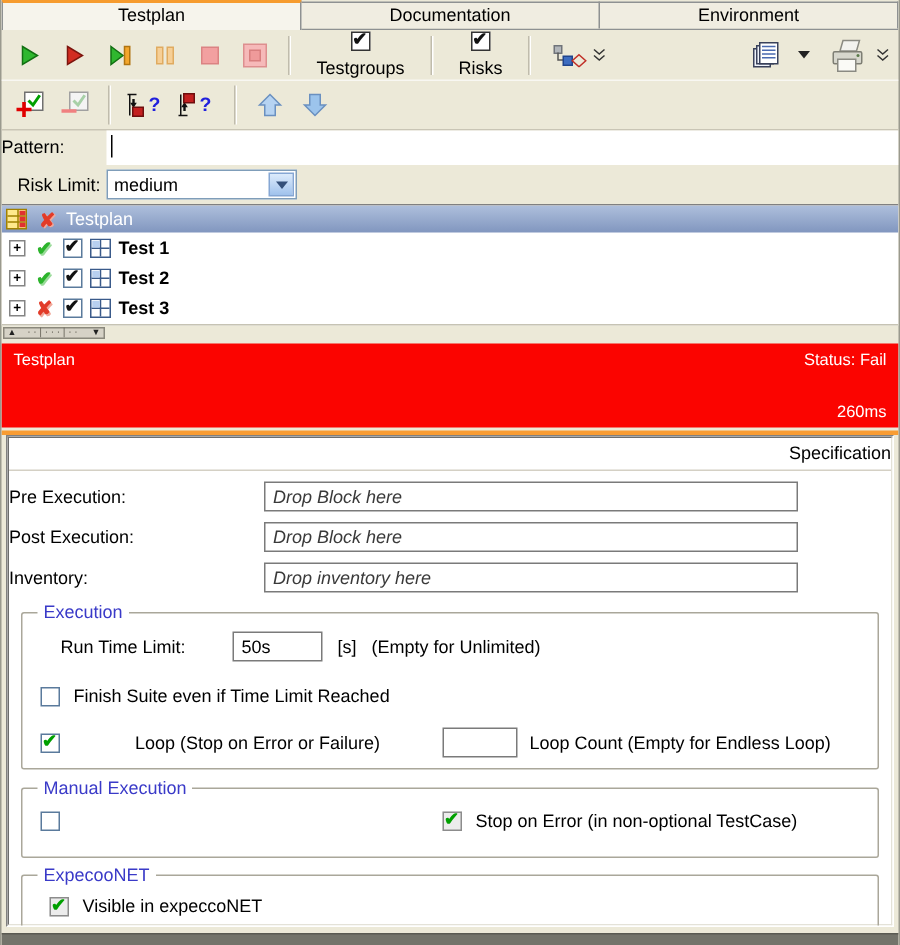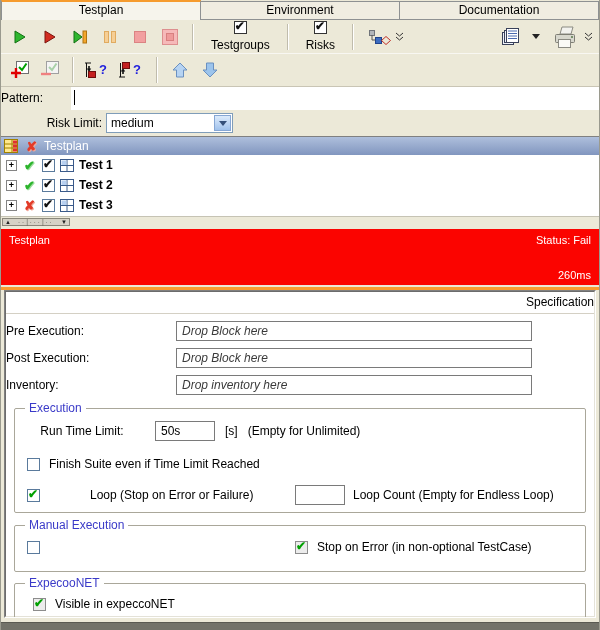--- a/index.html
+++ b/index.html
@@ -42,21 +42,21 @@
   .cb.plain { border-color: #333; }
   .cb.checked-black::after { content: "✔"; position: absolute; left: 0px; top: -3px; font-size: 12px; color: #111; font-weight: bold; }
   .cb.checked-green::after { content: "✔"; position: absolute; left: 0px; top: -3px; font-size: 12px; color: #00a000; font-weight: bold; }
   
   .patternRow { height: 23px; display: flex; align-items: stretch; }
   .patternRow label { width: 70px; text-align: left; padding: 4px 4px 0 0; }
   .patternRow .inputwrap { flex: 1; background: #fff; position: relative; }
   .patternRow input { width: 100%; height: 100%; border: none; outline: none; font: inherit; padding-left: 3px; }
   .caret { position: absolute; left: 3px; top: 3px; width: 1px; height: 15px; background: #000; }
   .riskRow { height: 26px; display: flex; align-items: center; }
-  .riskRow label { width: 70px; text-align: right; padding-right: 4px; margin-left: 35px; }
+  .riskRow label { width: 70px; text-align: right; padding-right: 4px; }
   .combo { width: 127px; height: 20px; border: 1px solid #7f9db9; background: #fff; position: relative;
            padding: 2px 20px 0 4px; }
   .combo .btn { position: absolute; right: 1px; top: 1px; bottom: 1px; width: 17px;
                 background: linear-gradient(180deg,#dcebfb,#c2d9f5 45%,#a0c2ec);
                 border: 1px solid #86a7d4; display: flex; align-items: center; justify-content: center; }
   .combo .btn::after { content: ""; width: 0; height: 0; border-left: 4px solid transparent;
                 border-right: 4px solid transparent; border-top: 5px solid #34507a; }
   
   .tree { height: 81px; background: #fff; border-top: 1px solid #808080; border-bottom: 1px solid #c6c3b4; overflow: hidden; }
   .trow { height: 20px; display: flex; align-items: center; padding-left: 5px; gap: 5px; }
@@ -101,22 +101,22 @@
   .cbRow .leftcol .cb { margin-right: 9px; }
   .loopInput { width: 50px; height: 20px; border: 1px solid #7a7a7a; font: inherit; padding: 1px 4px; margin-right: 8px; }
   .exRow1 { margin-top: 16px; }
   svg { display: block; }
 </style>
 </head>
 <body>
 
 <div class="tabbar">
   <div class="tab active">Testplan</div>
+  <div class="tab">Documentation</div>
   <div class="tab">Environment</div>
-  <div class="tab">Documentation</div>
 </div>
 
 <div class="toolbar1">
   <div class="tbtn">
     <span>
         <svg width="16" height="16">
           <polygon points="3,2 13,8 3,14" fill="#2fb72f" stroke="#127012"></polygon>
         </svg>
       </span>
   </div>

